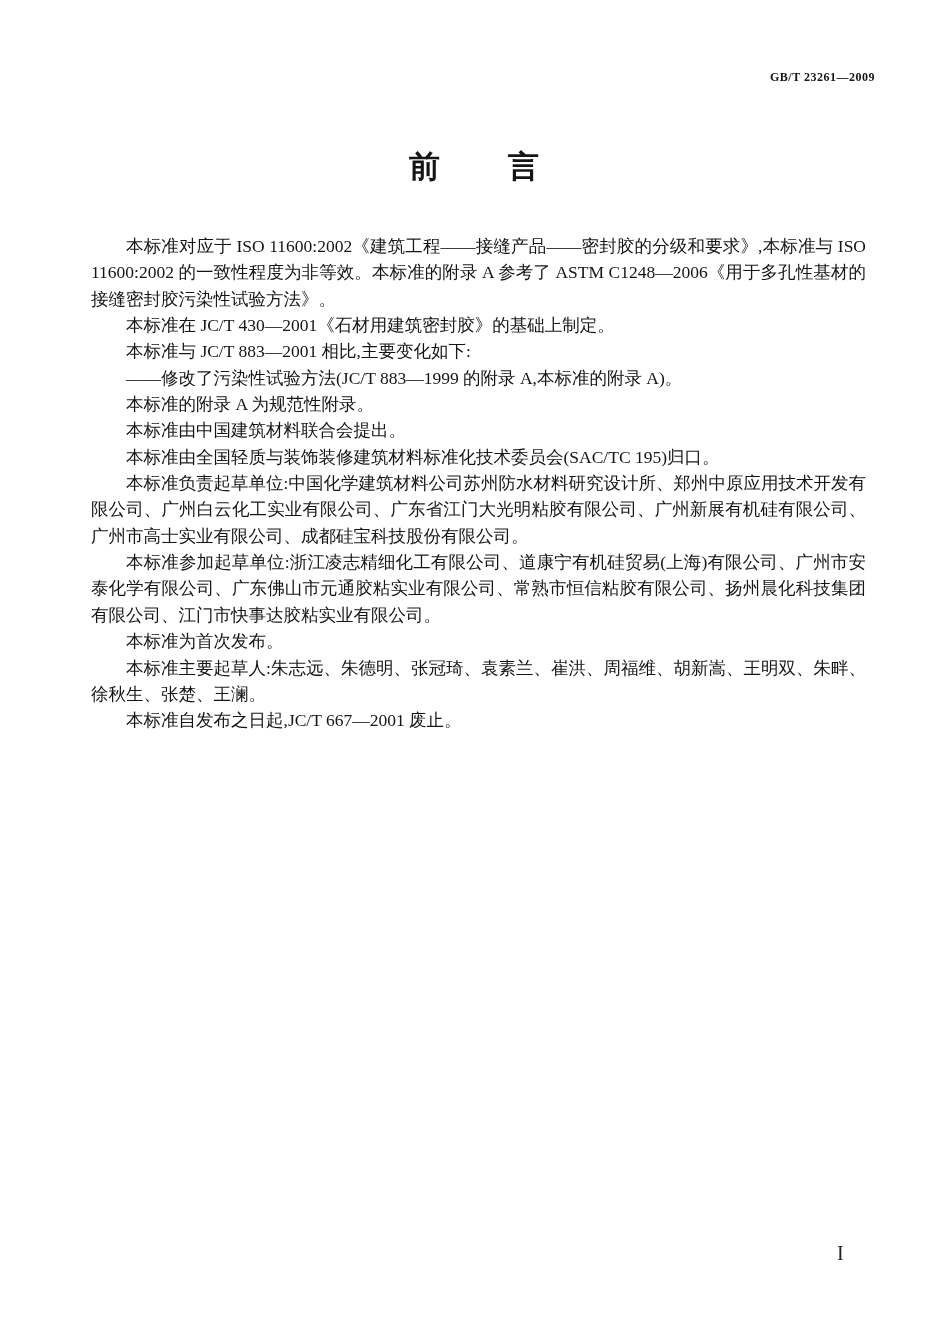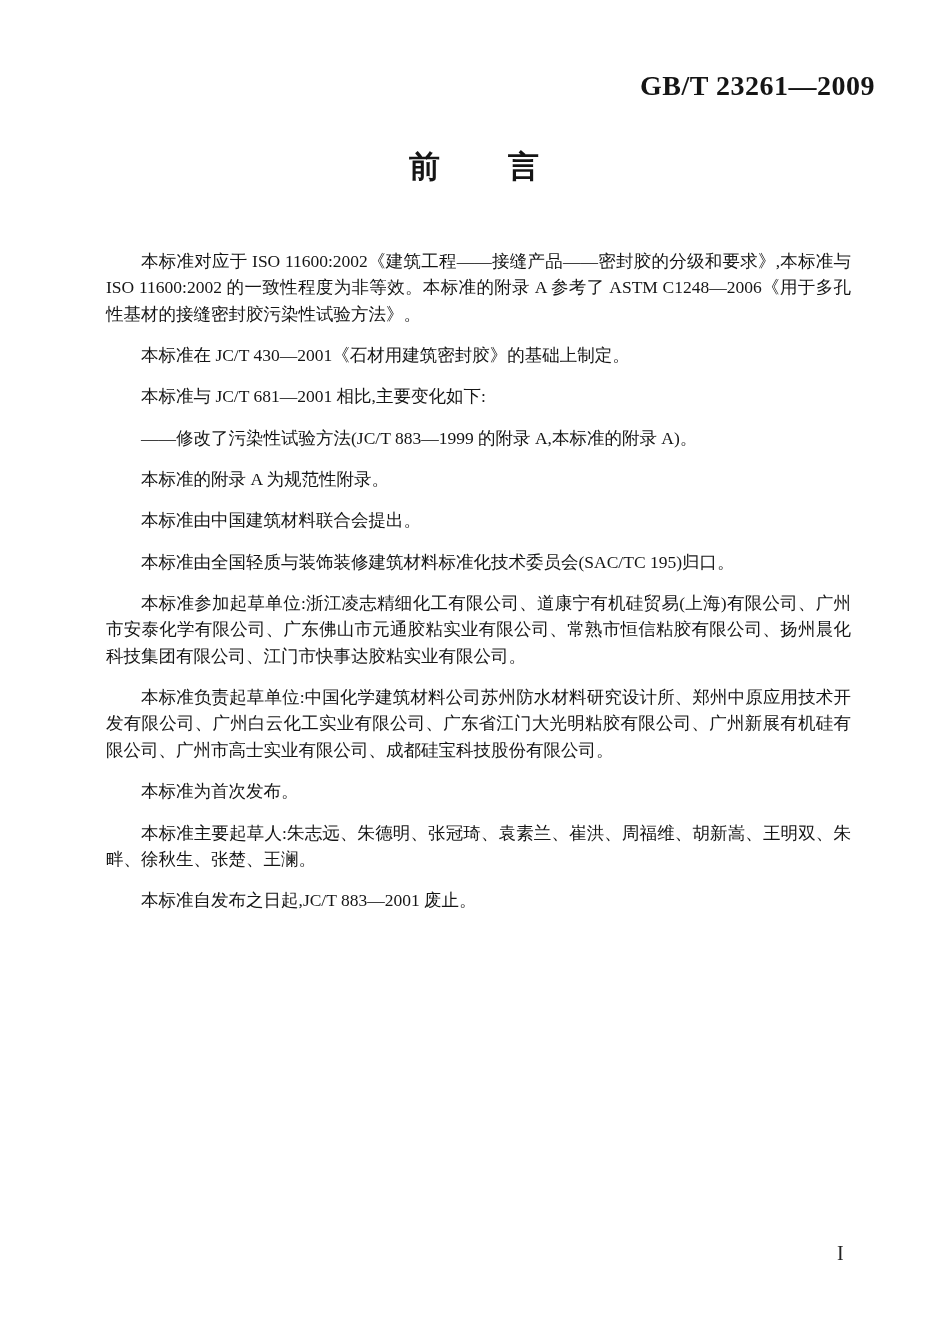--- a/index.html
+++ b/index.html
@@ -13,21 +13,21 @@
     height: 1337px;
     background: #ffffff;
     color: #151515;
     font-family: "Liberation Serif", "DejaVu Serif", serif;
     overflow: hidden;
   }
   .header-code {
     position: absolute;
     top: 70px;
     right: 75px;
-    font-size: 28px;
+    font-size: 12px;
     font-weight: bold;
     letter-spacing: 0.5px;
     font-family: "Liberation Serif", "DejaVu Serif", serif;
   }
   .doc-title {
     position: absolute;
     top: 146px;
     left: 0;
     width: 100%;
     margin: 0;
@@ -40,21 +40,21 @@
   .foreword-body {
     position: absolute;
     top: 233px;
     left: 91px;
     width: 775px;
     font-size: 17.5px;
     line-height: 26.35px;
     text-align: justify;
   }
   .foreword-body p {
-    margin: 15px;
+    margin: 0;
     padding: 0;
     text-indent: 2em;
   }
   .page-number {
     position: absolute;
     top: 1242px;
     left: 837px;
     font-size: 20px;
     font-family: "Liberation Serif", "DejaVu Serif", serif;
     color: #222;
@@ -65,27 +65,27 @@
 
 <div class="page">
 
   <div class="header-code">GB/T 23261—2009</div>
 
   <h1 class="doc-title">前　　言</h1>
 
   <div class="foreword-body">
     <p>本标准对应于 ISO 11600:2002《建筑工程——接缝产品——密封胶的分级和要求》,本标准与 ISO 11600:2002 的一致性程度为非等效。本标准的附录 A 参考了 ASTM C1248—2006《用于多孔性基材的接缝密封胶污染性试验方法》。</p>
     <p>本标准在 JC/T 430—2001《石材用建筑密封胶》的基础上制定。</p>
-    <p>本标准与 JC/T 681—2001 相比,主要变化如下:</p>
+    <p>本标准与 JC/T 883—2001 相比,主要变化如下:</p>
     <p>——修改了污染性试验方法(JC/T 883—1999 的附录 A,本标准的附录 A)。</p>
     <p>本标准的附录 A 为规范性附录。</p>
     <p>本标准由中国建筑材料联合会提出。</p>
     <p>本标准由全国轻质与装饰装修建筑材料标准化技术委员会(SAC/TC 195)归口。</p>
+    <p>本标准负责起草单位:中国化学建筑材料公司苏州防水材料研究设计所、郑州中原应用技术开发有限公司、广州白云化工实业有限公司、广东省江门大光明粘胶有限公司、广州新展有机硅有限公司、广州市高士实业有限公司、成都硅宝科技股份有限公司。</p>
     <p>本标准参加起草单位:浙江凌志精细化工有限公司、道康宁有机硅贸易(上海)有限公司、广州市安泰化学有限公司、广东佛山市元通胶粘实业有限公司、常熟市恒信粘胶有限公司、扬州晨化科技集团有限公司、江门市快事达胶粘实业有限公司。</p>
-    <p>本标准负责起草单位:中国化学建筑材料公司苏州防水材料研究设计所、郑州中原应用技术开发有限公司、广州白云化工实业有限公司、广东省江门大光明粘胶有限公司、广州新展有机硅有限公司、广州市高士实业有限公司、成都硅宝科技股份有限公司。</p>
     <p>本标准为首次发布。</p>
     <p>本标准主要起草人:朱志远、朱德明、张冠琦、袁素兰、崔洪、周福维、胡新嵩、王明双、朱畔、徐秋生、张楚、王澜。</p>
-    <p>本标准自发布之日起,JC/T 883—2001 废止。</p>
+    <p>本标准自发布之日起,JC/T 667—2001 废止。</p>
   </div>
 
   <div class="page-number">I</div>
 
 </div>
 
 </body></html>

